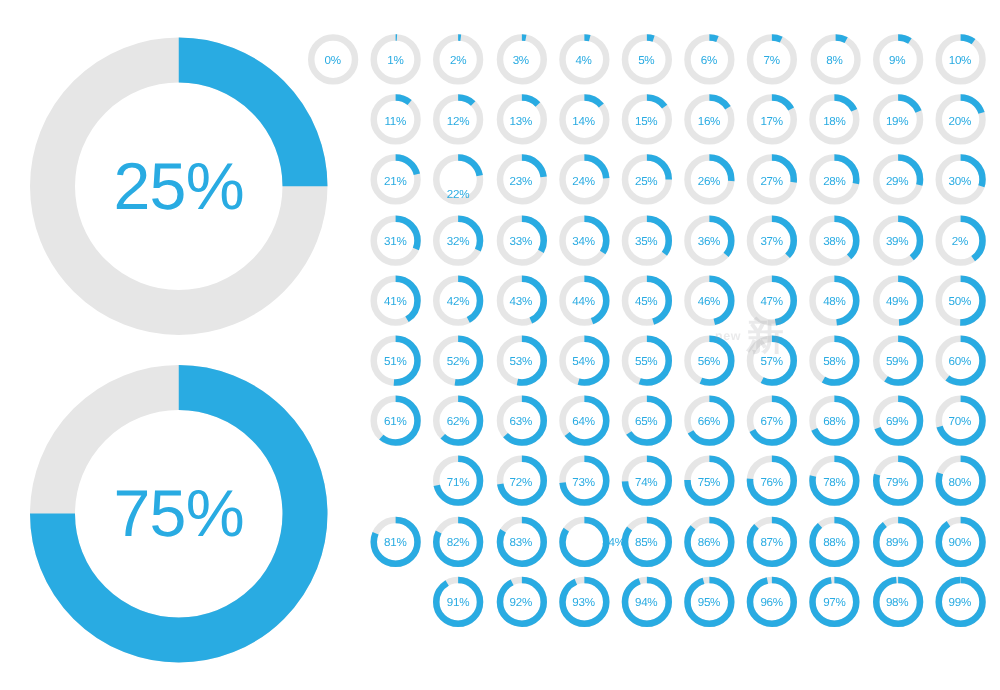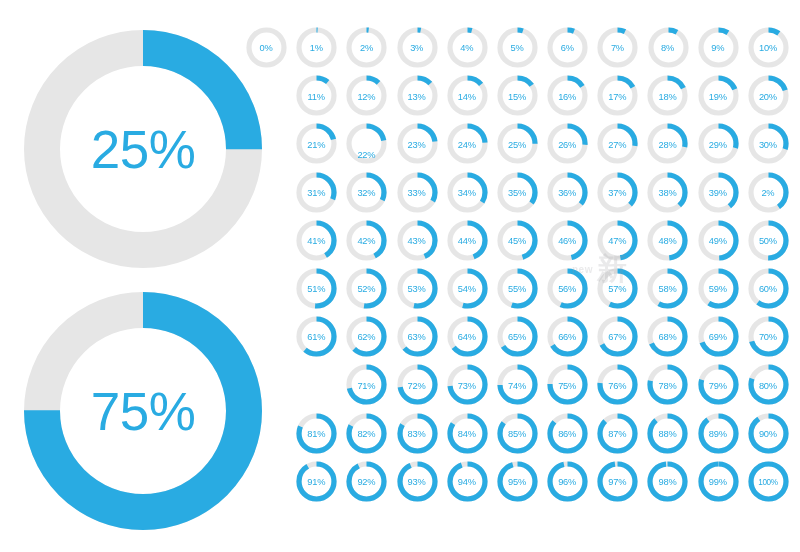--- a/index.html
+++ b/index.html
@@ -748,21 +748,21 @@
             <circle cx="20.5" cy="20.5" r="17.5" fill="none" stroke="#e6e6e6" stroke-width="5.2"></circle>
             <circle cx="20.5" cy="20.5" r="17.5" fill="none" stroke="#29abe2" stroke-width="5.2" stroke-linecap="butt" stroke-dasharray="91.26326658678349 18.692476288859268" transform="rotate(-90 20.5 20.5)"></circle>
           </svg>
           <span class="mini-label" style="color: rgb(41, 171, 226);">83%</span>
         </div>
         <div class="mini-donut">
           <svg viewBox="0 0 41 41">
             <circle cx="20.5" cy="20.5" r="17.5" fill="none" stroke="#e6e6e6" stroke-width="5.2"></circle>
             <circle cx="20.5" cy="20.5" r="17.5" fill="none" stroke="#29abe2" stroke-width="5.2" stroke-linecap="butt" stroke-dasharray="92.36282401553991 17.59291886010284" transform="rotate(-90 20.5 20.5)"></circle>
           </svg>
-          <span class="mini-label" style="color: rgb(41, 171, 226);">84%</span>
+          <span class="mini-label" style="color: rgb(41, 171, 226); padding-left: 48px;">84%</span>
         </div>
         <div class="mini-donut">
           <svg viewBox="0 0 41 41">
             <circle cx="20.5" cy="20.5" r="17.5" fill="none" stroke="#e6e6e6" stroke-width="5.2"></circle>
             <circle cx="20.5" cy="20.5" r="17.5" fill="none" stroke="#29abe2" stroke-width="5.2" stroke-linecap="butt" stroke-dasharray="93.46238144429634 16.493361431346415" transform="rotate(-90 20.5 20.5)"></circle>
           </svg>
           <span class="mini-label" style="color: rgb(41, 171, 226);">85%</span>
         </div>
         <div class="mini-donut">
           <svg viewBox="0 0 41 41">
@@ -856,27 +856,20 @@
             <circle cx="20.5" cy="20.5" r="17.5" fill="none" stroke="#29abe2" stroke-width="5.2" stroke-linecap="butt" stroke-dasharray="107.7566280181299 2.1991148575128534" transform="rotate(-90 20.5 20.5)"></circle>
           </svg>
           <span class="mini-label" style="color: rgb(41, 171, 226);">98%</span>
         </div>
         <div class="mini-donut">
           <svg viewBox="0 0 41 41">
             <circle cx="20.5" cy="20.5" r="17.5" fill="none" stroke="#e6e6e6" stroke-width="5.2"></circle>
             <circle cx="20.5" cy="20.5" r="17.5" fill="none" stroke="#29abe2" stroke-width="5.2" stroke-linecap="butt" stroke-dasharray="108.85618544688633 1.0995574287564267" transform="rotate(-90 20.5 20.5)"></circle>
           </svg>
           <span class="mini-label" style="color: rgb(41, 171, 226);">99%</span>
-        </div>
-        <div class="mini-donut">
-          <svg viewBox="0 0 41 41">
-            <circle cx="20.5" cy="20.5" r="17.5" fill="none" stroke="#e6e6e6" stroke-width="5.2"></circle>
-            <circle cx="20.5" cy="20.5" r="17.5" fill="none" stroke="#29abe2" stroke-width="5.2" stroke-linecap="butt" stroke-dasharray="109.95574287564276 0" transform="rotate(-90 20.5 20.5)"></circle>
-          </svg>
-          <span class="mini-label wide" style="color: rgb(41, 171, 226);">100%</span>
         </div>
       </div>
     </div>
 
   <div id="watermark">
     <span class="wm-latin">new</span>
     <span class="wm-cjk">新</span>
   </div>
 
 </div>

